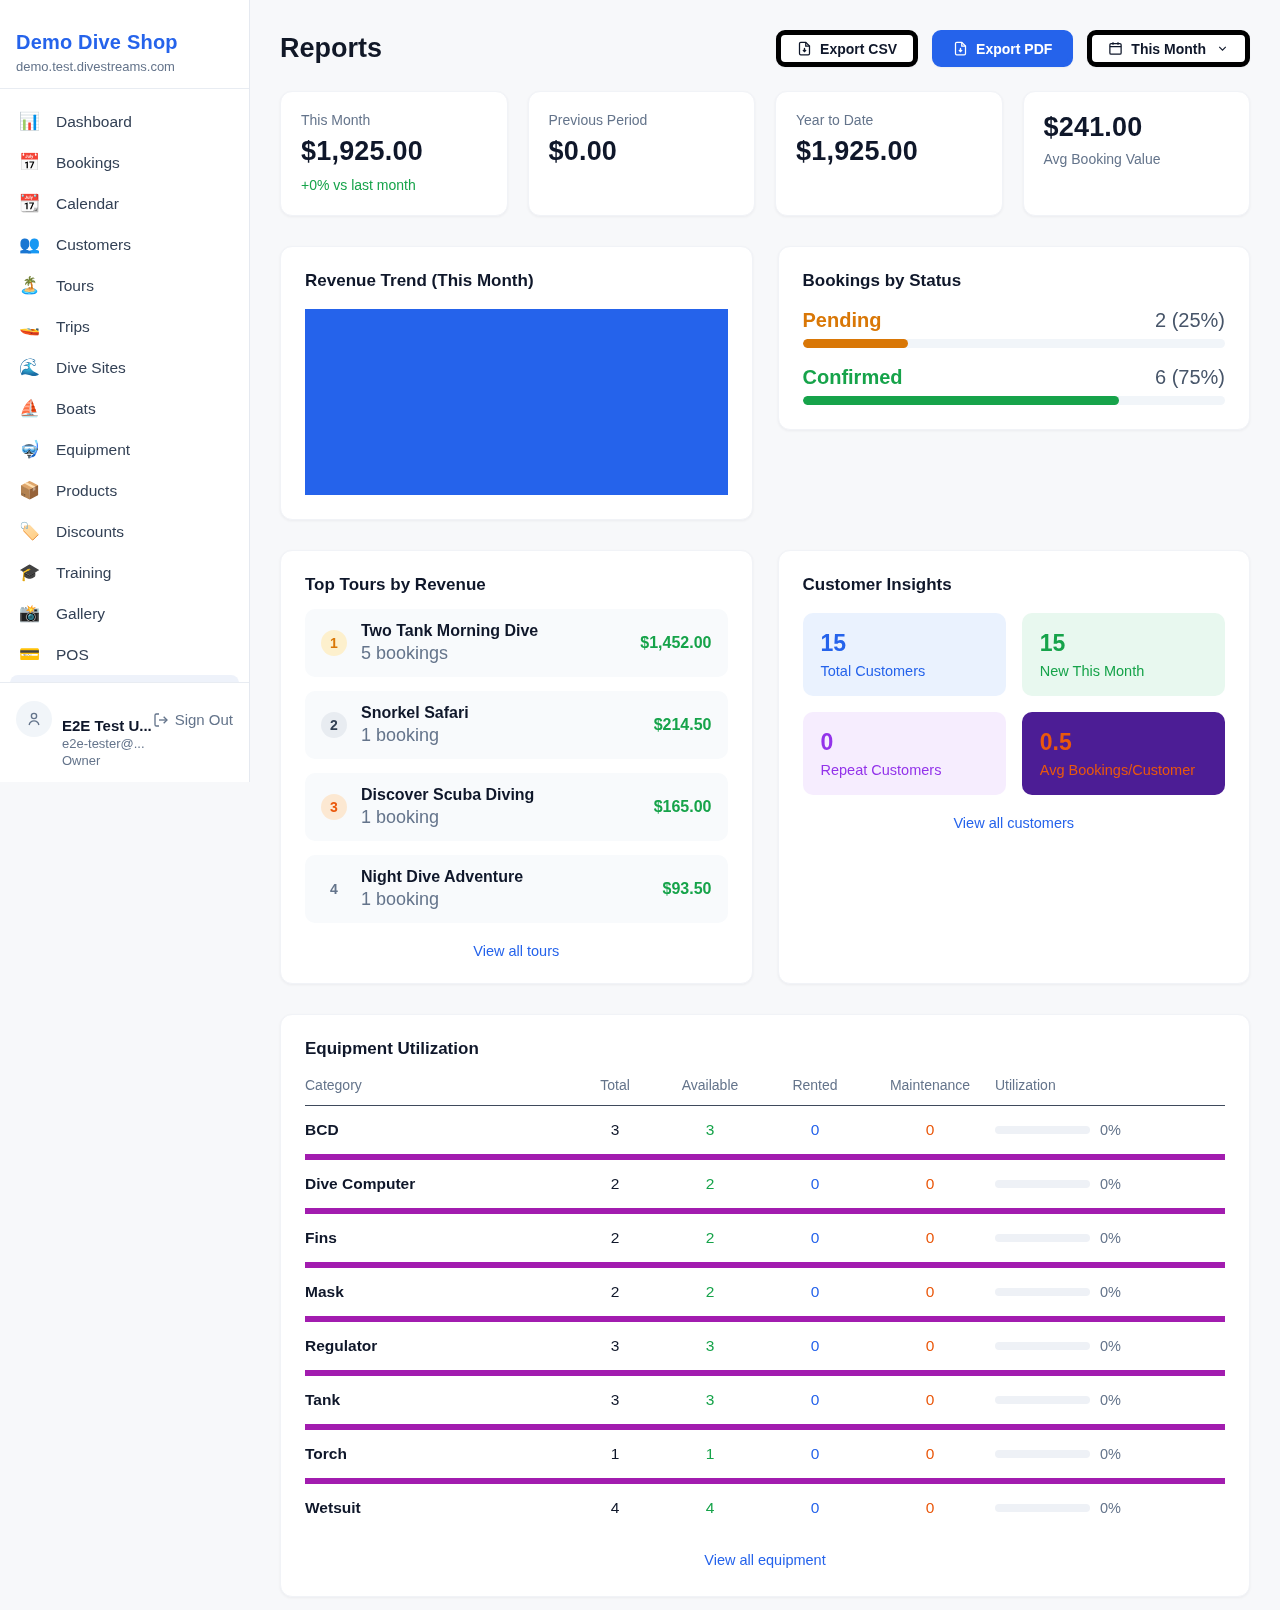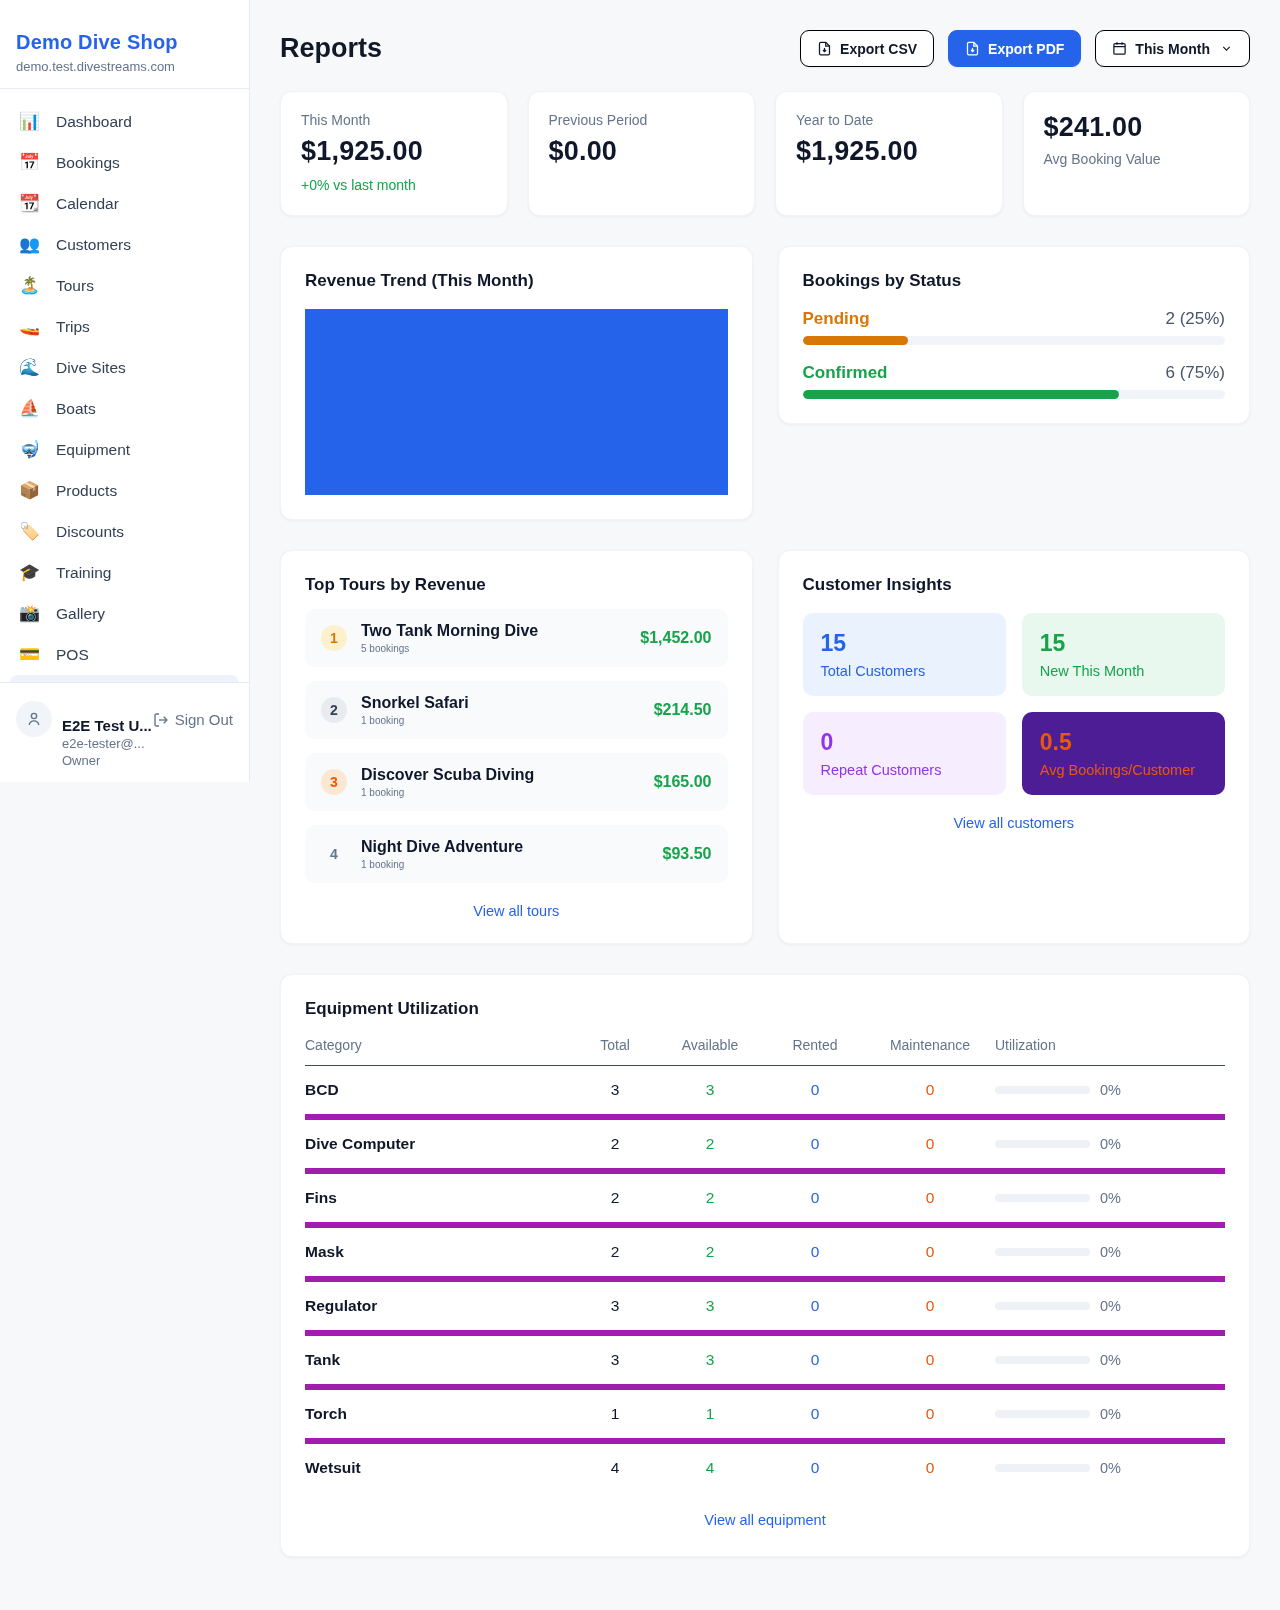--- a/index.html
+++ b/index.html
@@ -23,21 +23,21 @@
   .sb-user-name { font-size:15px; font-weight:bold; color:#0f172a; white-space:nowrap; }
   .sb-user-email, .sb-user-role { font-size:13px; color:#64748b; margin-top:2px; white-space:nowrap; }
   .signout { display:flex; align-items:center; gap:6px; color:#64748b; font-size:15px; cursor:pointer; margin-top:14px; flex:none; }
   .signout svg { width:16px; height:16px; stroke:#64748b; fill:none; stroke-width:2; }
 
   
   .main { margin-left:250px; padding:30px; width:1030px; }
   .page-header { display:flex; align-items:center; justify-content:space-between; margin-bottom:24px; }
   .page-title { font-size:27px; font-weight:800; color:#111827; }
   .hdr-actions { display:flex; gap:14px; align-items:center; }
-  .btn { display:flex; align-items:center; gap:8px; height:37px; padding:0 16px; border-radius:9px; font-size:14px; font-weight:600; cursor:pointer; border:1px solid #000000; background:#fff; color:#0f172a; box-shadow:0 1px 2px rgba(15,23,42,.04); }
+  .btn { display:flex; align-items:center; gap:8px; height:37px; padding:0 16px; border-radius:9px; font-size:14px; font-weight:600; cursor:pointer; border:5px solid #000000; background:#fff; color:#0f172a; box-shadow:0 1px 2px rgba(15,23,42,.04); }
   .btn svg { width:15px; height:15px; stroke:currentColor; fill:none; stroke-width:2; }
   .btn.primary { background:#2563eb; border-color:#2563eb; color:#fff; }
   .btn .chev { width:13px; height:13px; margin-left:2px; }
 
   .card { background:#fff; border-radius:12px; border:1px solid #f1f3f7; box-shadow:0 1px 3px rgba(15,23,42,.05); }
   .card-title { font-size:17px; font-weight:bold; color:#0f172a; }
 
   
   .stats { display:grid; grid-template-columns:repeat(4,1fr); gap:20px; margin-bottom:30px; }
   .stat { padding:20px; min-height:125px; }
@@ -45,34 +45,34 @@
   .stat-value { font-size:27px; font-weight:800; color:#0f172a; letter-spacing:.2px; }
   .stat-delta { font-size:14px; color:#16a34a; margin-top:10px; }
   .stat-bottom { font-size:14px; color:#64748b; margin-top:8px; }
   .stat-top:empty, .stat-delta:empty, .stat-bottom:empty { display:none; }
 
   
   .row2 { display:grid; grid-template-columns:1fr 1fr; gap:25px; margin-bottom:30px; align-items:start; }
   .chart-card { padding:24px; }
   .rev-bar { margin-top:18px; height:186px; width:100%; background:#2563eb; }
   .status-row { margin-top:18px; }
-  .status-line { display:flex; justify-content:space-between; font-size:17px; margin-bottom:7px; }
+  .status-line { display:flex; justify-content:space-between; font-size:20px; margin-bottom:7px; }
   .status-label { font-weight:600; }
   .status-count { color:#475569; }
   .track { height:9px; background:#f1f5f9; border-radius:6px; overflow:hidden; }
   .fill { height:100%; border-radius:6px; }
 
   
   .row3 { display:grid; grid-template-columns:1fr 1fr; gap:25px; margin-bottom:30px; }
   .panel { padding:24px; display:flex; flex-direction:column; }
   .tour-row { display:flex; align-items:center; gap:14px; background:#f8fafc; border-radius:10px; padding:13px 16px; margin-top:14px; }
   .rank { width:26px; height:26px; border-radius:50%; display:flex; align-items:center; justify-content:center; font-size:14px; font-weight:600; flex:none; }
   .tour-info { flex:1; min-width:0; }
   .tour-name { font-size:16px; font-weight:600; color:#0f172a; }
-  .tour-sub { font-size:10px; color:#64748b; margin-top:3px; }
+  .tour-sub { font-size:18px; color:#64748b; margin-top:3px; }
   .tour-rev { font-size:16px; font-weight:bold; color:#16a34a; }
   .view-link { color:#2563eb; font-size:14.5px; text-align:center; margin-top:20px; cursor:pointer; }
   .tiles { display:grid; grid-template-columns:1fr 1fr; gap:16px; margin-top:18px; }
   .tile { border-radius:10px; padding:17px 18px; }
   .tile-value { font-size:23px; font-weight:800; }
   .tile-label { font-size:14.5px; margin-top:6px; }
 
   
   .equip { padding:24px 24px 28px; }
   .tgrid { display:grid; grid-template-columns:1fr 80px 110px 100px 130px 230px; align-items:center; }

